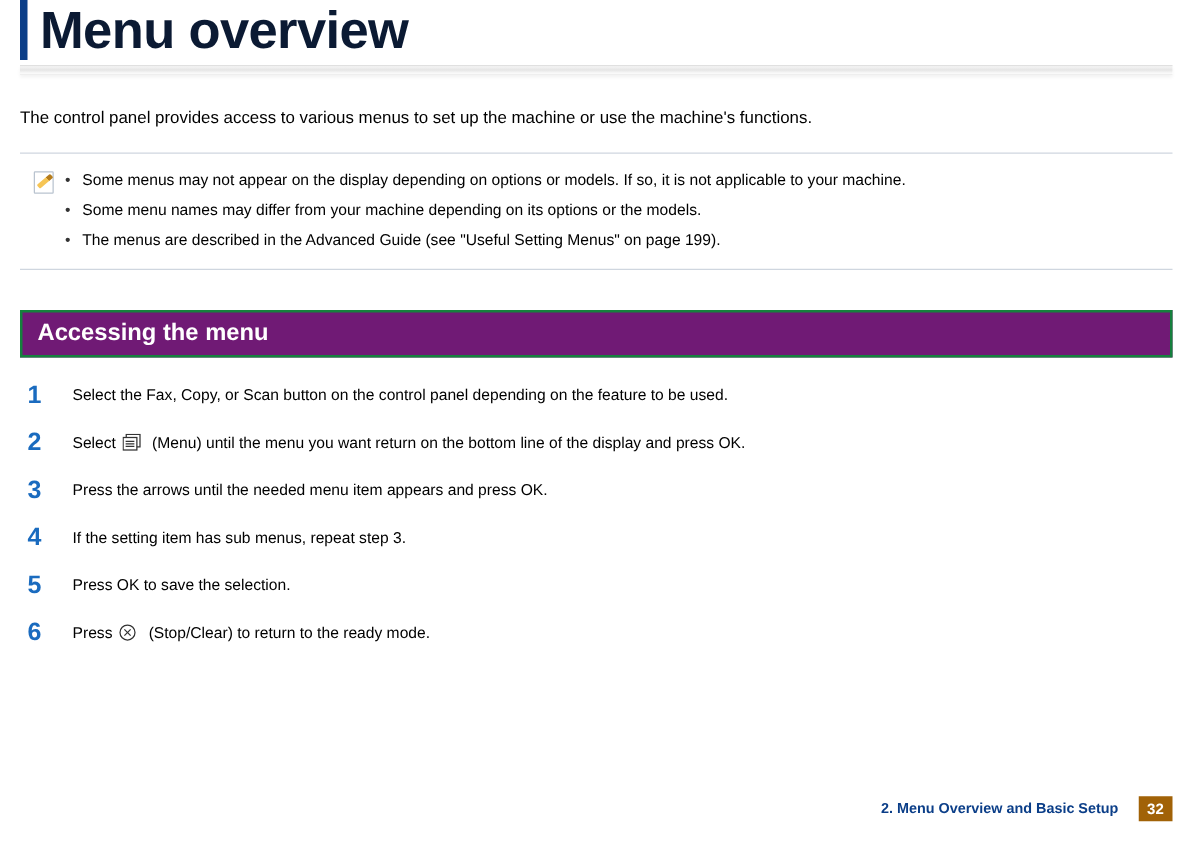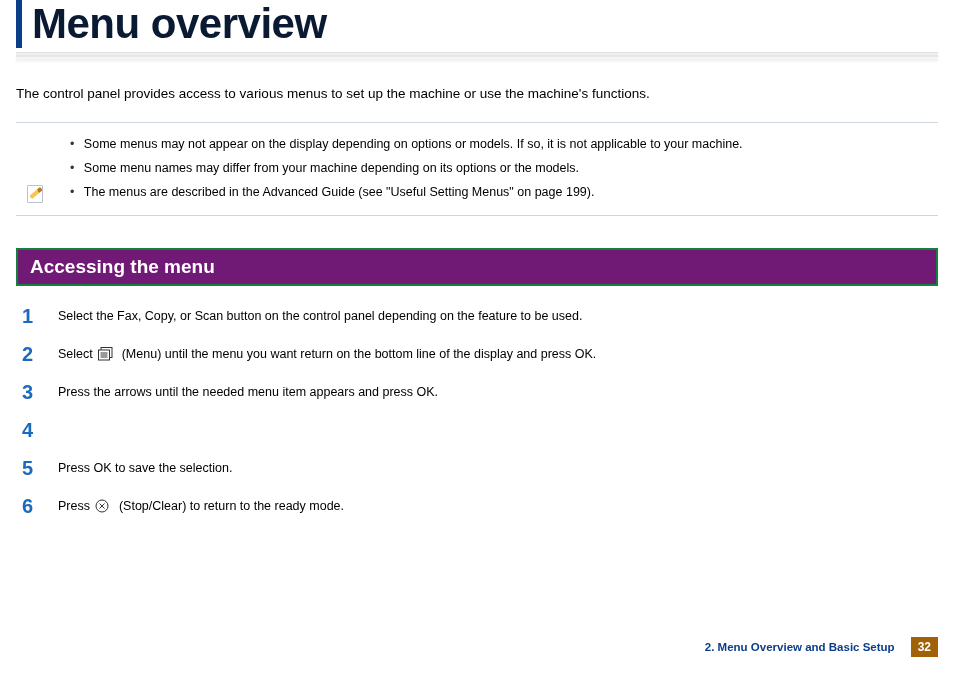--- a/index.html
+++ b/index.html
@@ -38,22 +38,22 @@
     font-size: 13.5px;
     line-height: 1.5;
     margin-bottom: 18px;
   }
 
   .note-box {
     border-top: 1px solid #cfd6df;
     border-bottom: 1px solid #cfd6df;
     padding: 10px 8px 10px 8px;
     display: flex;
-    align-items: flex-end;
-    gap: 24px;
+    align-items: flex-start;
+    gap: 6px;
     margin-bottom: 32px;
   }
   .note-icon {
     width: 22px;
     height: 22px;
     flex-shrink: 0;
     position: relative;
     margin-top: 2px;
   }
   .note-icon .page-rect {
@@ -198,20 +198,21 @@
       </span>
     </li>
     <li>
       <span class="step-num">3</span>
       <span class="step-text">
         <span>Press the arrows until the needed menu item appears and press </span><b>OK</b><span>.</span>
       </span>
     </li>
     <li>
       <span class="step-num">4</span>
+      <span class="step-text">If the setting item has sub menus, repeat step 3.</span>
     </li>
     <li>
       <span class="step-num">5</span>
       <span class="step-text">
         <span>Press </span><b>OK</b><span> to save the selection.</span>
       </span>
     </li>
     <li>
       <span class="step-num">6</span>
       <span class="step-text">

